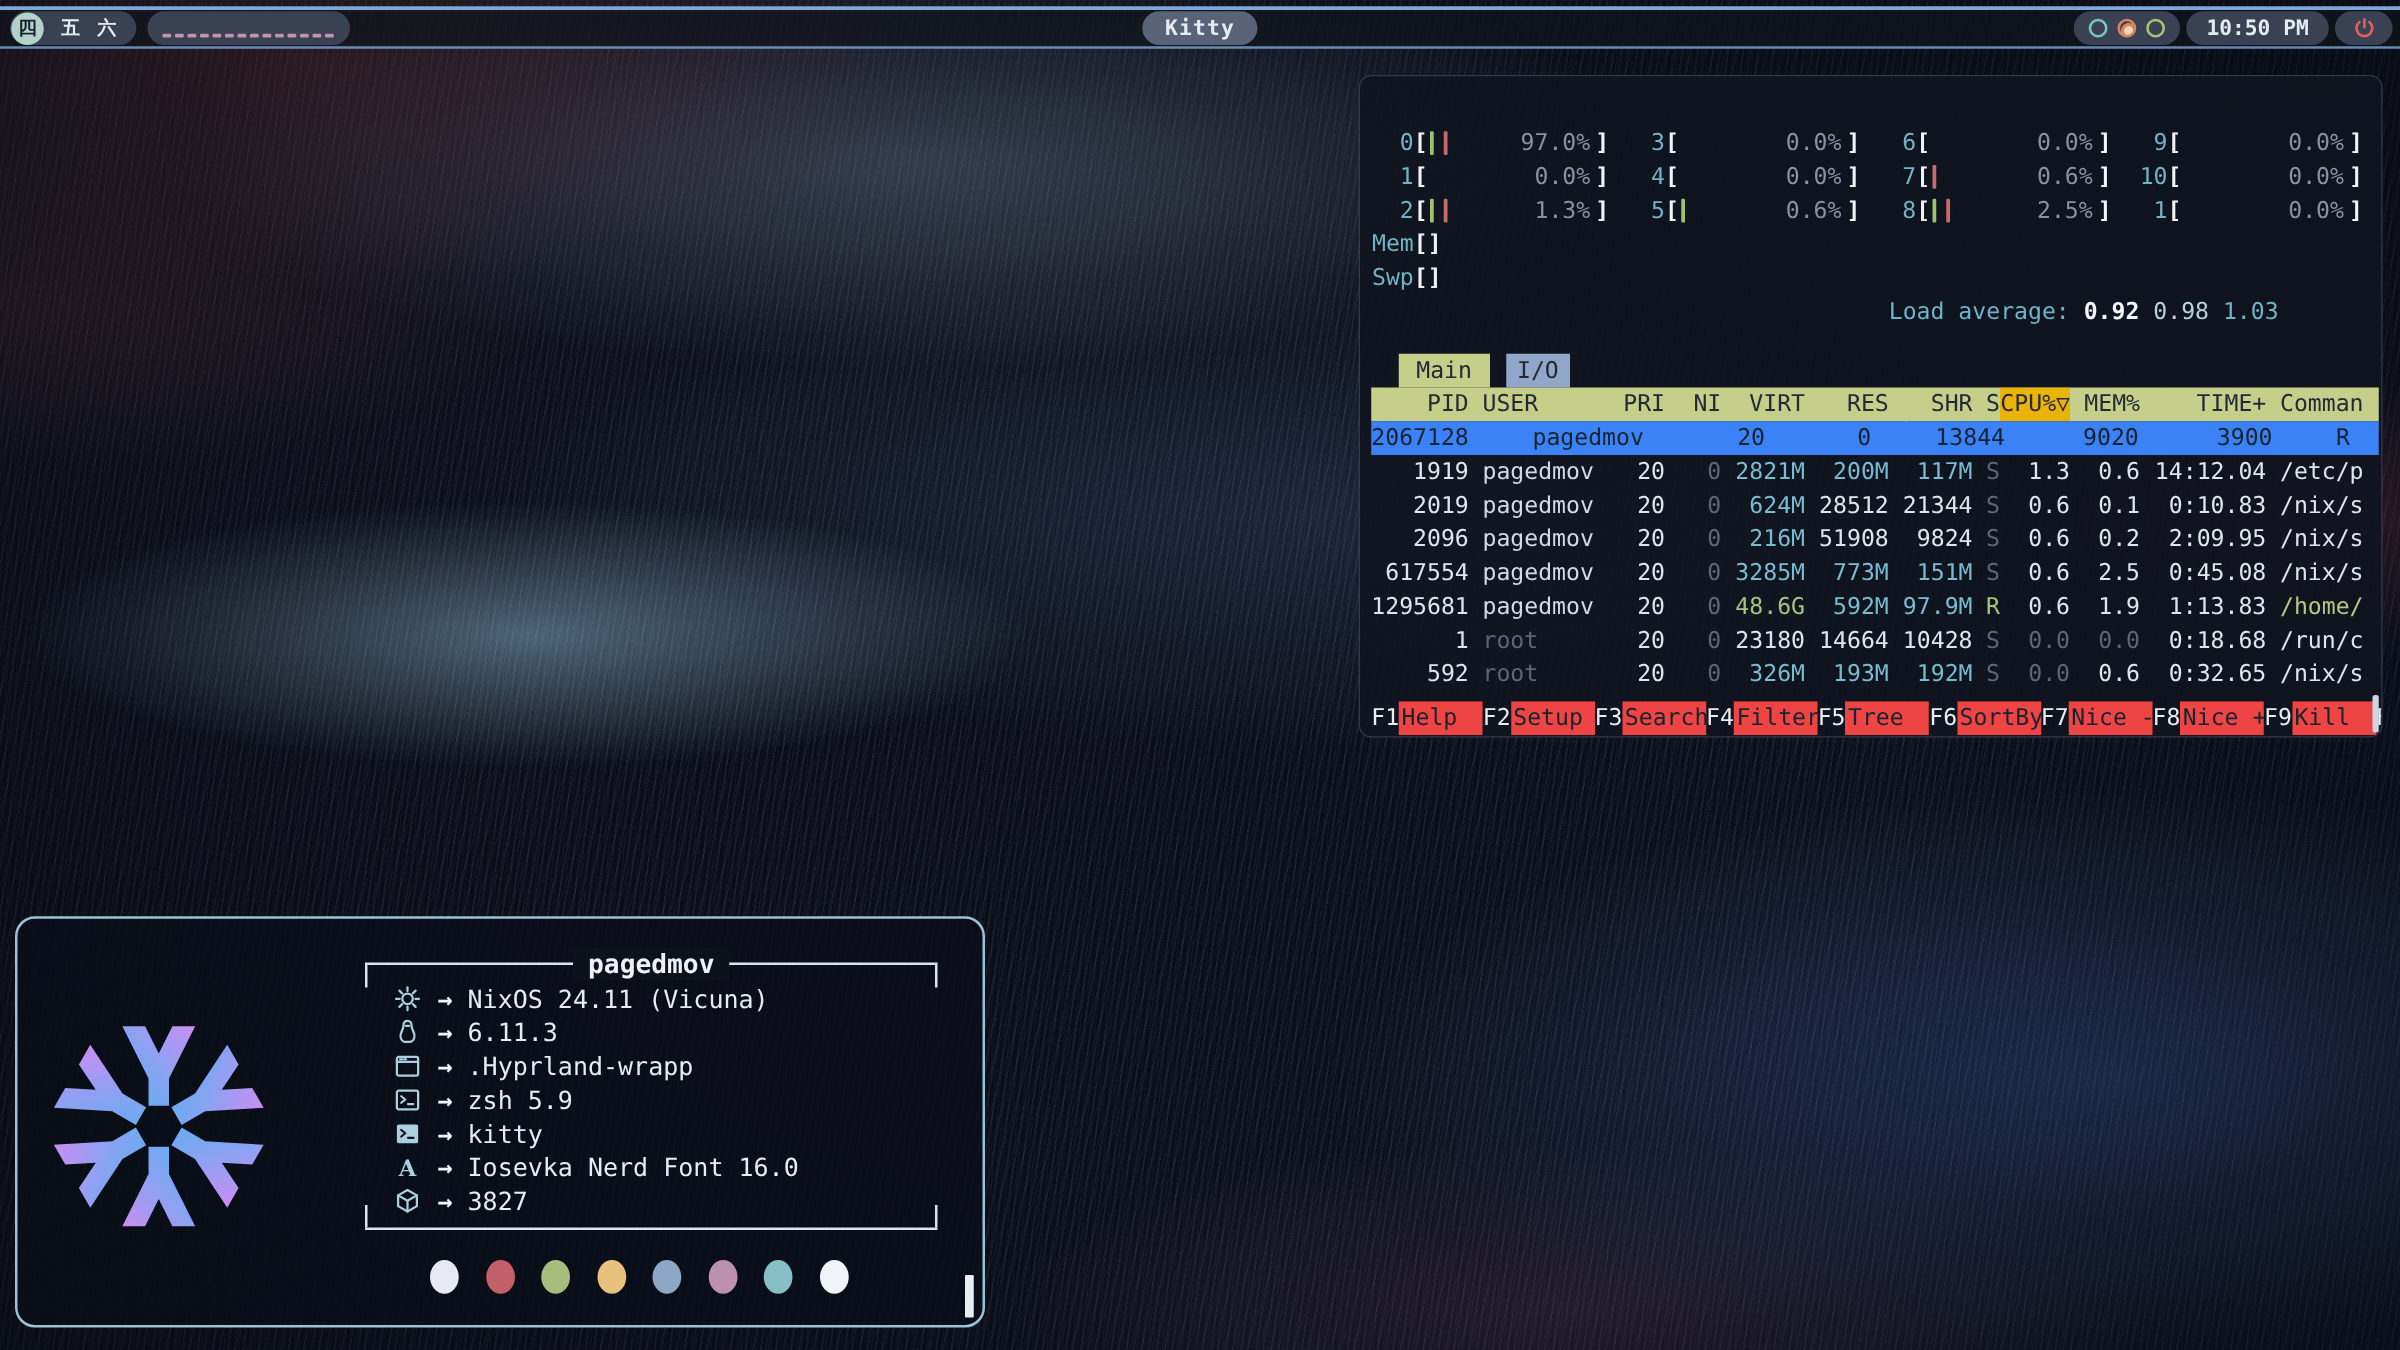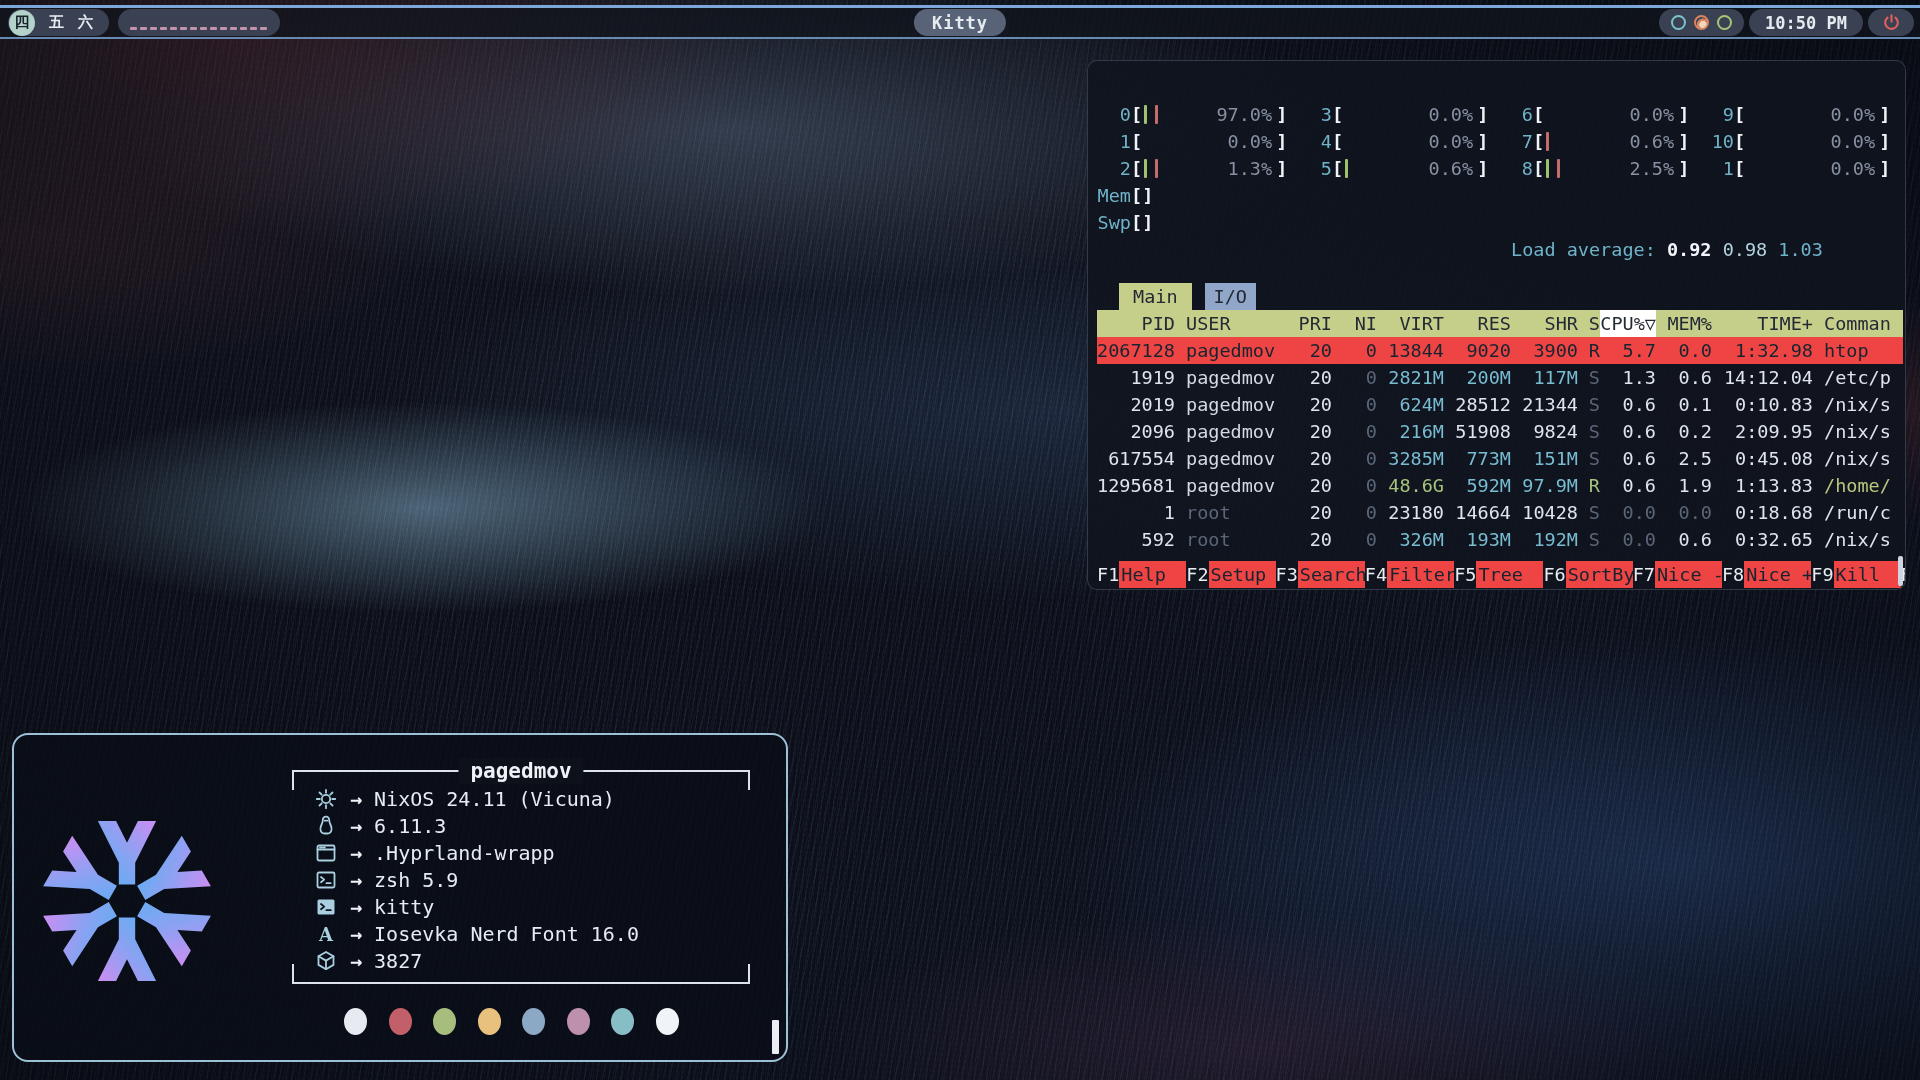--- a/index.html
+++ b/index.html
@@ -111,22 +111,22 @@
   #table { position:absolute; left:9px; top:249px; width:806px; }
   .prow {
     display:grid; height:27px; align-items:center; white-space:pre; overflow:hidden;
     grid-template-columns:78px 112px 45px 45px 67px 67px 67px 22px 56px 56px 101px 1fr;
   }
   .prow span { display:block; }
   .cell-pid,.cell-pri,.cell-ni,.cell-virt,.cell-res,.cell-shr,.cell-s,.cell-cpu,.cell-mem,.cell-time { text-align:right; }
   .cell-user,.cell-cmd { text-align:left; padding-left:11px; }
   .phead { background:#c6cf8a; }
   .phead span { color:#242a35; }
-  .phead .cell-cpu { background:#ffffff; }
-  .prow.sel { background:#ef4444; }
+  .phead .cell-cpu { background:#eab308; }
+  .prow.sel { background:#3b82f6;gap:40px; }
   .prow.sel span { color:#17242f !important; }
 
   #fkeys { position:absolute; left:9px; bottom:1px; right:0; height:27px; display:flex; overflow:hidden; }
   .fk-key { color:#e8edf2; white-space:pre; }
   .fk-label { width:67px; background:#ef4444; color:#17242f; padding-left:2px; white-space:pre; overflow:hidden; }
   .hscroll { position:absolute; right:2px; bottom:3px; width:5px; height:30px; background:#cdd6e0; border-radius:2px; }
 
   
   .fetch {
     position:absolute; left:12px; top:733px; width:776px; height:329px; z-index:4;

